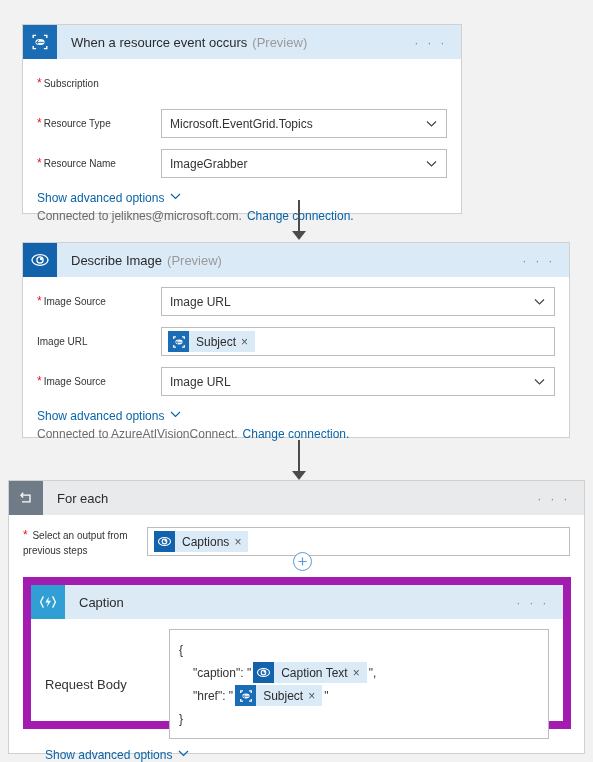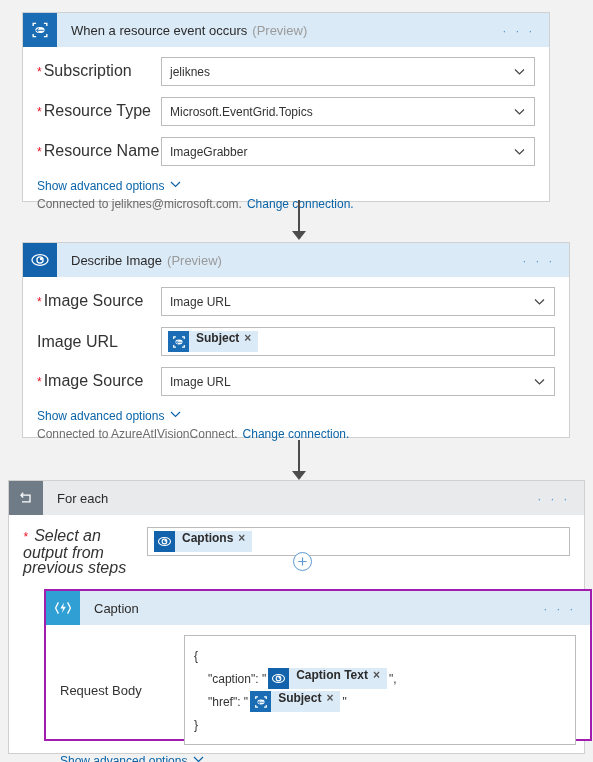--- a/index.html
+++ b/index.html
@@ -77,21 +77,21 @@
   .row {
     display: flex;
     align-items: center;
     padding: 0 14px;
     min-height: 31px;
     margin-top: 9px;
   }
   .row-label {
     width: 124px;
     flex: 0 0 124px;
-    font-size: 16px;
+    font-size: 10px;
     color: #333333;
     line-height: 15px;
   }
   .req::before {
     content: "*";
     color: #e81123;
     margin-right: 2px;
     font-size: 12px;
   }
 
@@ -114,27 +114,26 @@
     top: 50%;
     transform: translateY(-50%);
     width: 11px;
     height: 11px;
   }
   .chev svg { display: block; }
 
   
   .chip {
     display: inline-flex;
-    align-items: flex-start;
+    align-items: center;
     background: #dbeaf7;
     height: 21px;
     font-size: 12px;
     color: #2b2b2b;
     white-space: nowrap;
-    font-weight: bold;
   }
   .chip-icon {
     width: 21px;
     height: 21px;
     flex: 0 0 21px;
     display: flex;
     align-items: center;
     justify-content: center;
   }
   .chip-label { padding: 0 4px 0 7px; }
@@ -231,21 +230,21 @@
     min-height: 23px;
     font-size: 12px;
     color: #333333;
     white-space: nowrap;
   }
   .ind { padding-left: 14px; }
 </style>
 </head>
 <body>
 
-<div class="card" style="left:22px; top:12px; width:528px; height:190px;">
+<div class="card" style="left:22px; top:24px; width:440px; height:190px;">
 
   <div class="card-header hdr-blue">
     <div class="icon-box ib-eventgrid">
       <svg width="18" height="18" viewBox="0 0 18 18" aria-hidden="true">
         <g fill="none" stroke="#ffffff" stroke-width="1.4">
           <path d="M2.2 5.1V2.4h2.9M12.9 2.4h2.9v2.7M15.8 12.9v2.7h-2.9M5.1 15.6H2.2v-2.7"></path>
         </g>
         <g fill="#ffffff">
           <ellipse cx="9" cy="9" rx="4.6" ry="3.1"></ellipse>
         </g>
@@ -256,28 +255,20 @@
     </div>
     <span class="card-title">When a resource event occurs</span>
     <span class="preview-tag">(Preview)</span>
     <span class="ellipsis">· · ·</span>
   </div>
 
   <div class="card-body">
 
     <div class="row">
       <div class="row-label req">Subscription</div>
-      <div class="field">
-        <span>jeliknes</span>
-        <span class="chev">
-          <svg width="11" height="11" viewBox="0 0 11 11">
-              <path d="M1 3l4.5 4.5L10 3" fill="none" stroke="#444" stroke-width="1.2"></path>
-            </svg>
-        </span>
-      </div>
     </div>
 
     <div class="row">
       <div class="row-label req">Resource Type</div>
       <div class="field">
         <span>Microsoft.EventGrid.Topics</span>
         <span class="chev">
           <svg width="11" height="11" viewBox="0 0 11 11">
               <path d="M1 3l4.5 4.5L10 3" fill="none" stroke="#444" stroke-width="1.2"></path>
             </svg>
@@ -410,21 +401,21 @@
         <path d="M6.2 3.7L4 6.2l2.2 2.3" fill="none" stroke="#ffffff" stroke-width="1.3"></path>
       </svg>
     </div>
     <span class="card-title">For each</span>
     <span class="ellipsis">· · ·</span>
   </div>
 
   <div class="card-body">
 
     <div class="row" style="align-items:flex-start; margin-top:12px;">
-      <div class="row-label req" style="padding-top:1px;font-style:italic;">
+      <div class="row-label req" style="padding-top:1px;">
         <span>Select an output from</span><br>
         <span>previous steps</span>
       </div>
       <div class="field" style="padding-left:6px;">
         <span class="chip">
           <span class="chip-icon ib-vision">
             <svg width="15" height="15" viewBox="0 0 20 20" aria-hidden="true">
               <ellipse cx="10" cy="10" rx="8" ry="5.4" fill="none" stroke="#ffffff" stroke-width="1.5"></ellipse>
               <circle cx="10" cy="10" r="3.1" fill="none" stroke="#ffffff" stroke-width="1.5"></circle>
               <circle cx="11.2" cy="8.9" r="1.3" fill="#ffffff"></circle>
@@ -435,21 +426,21 @@
         </span>
       </div>
     </div>
 
     <div class="plus-btn" style="left:284px; top:71px;">
       <svg width="11" height="11" viewBox="0 0 11 11" aria-hidden="true">
         <path d="M5.5 1.4v8.2M1.4 5.5h8.2" stroke="#5b9bd5" stroke-width="1.2" fill="none"></path>
       </svg>
     </div>
 
-    <div class="card" style="left:14px; top:108px; width:548px; height:152px; border:2px solid #a21caf;margin-left:21px;">
+    <div class="card" style="left:14px; top:96px; width:548px; height:152px; border:8px solid #a21caf;">
 
       <div class="card-header hdr-lblue">
         <div class="icon-box ib-function">
           <svg width="20" height="20" viewBox="0 0 20 20" aria-hidden="true">
             <path d="M5.4 4.4L2.6 10l2.8 5.6M14.6 4.4L17.4 10l-2.8 5.6" fill="none" stroke="#ffffff" stroke-width="1.3"></path>
             <path d="M10.9 4.6L7.4 10.4h2.6l-1.1 4.6 4-6.2h-2.7z" fill="#ffffff"></path>
           </svg>
         </div>
         <span class="card-title">Caption</span>
         <span class="ellipsis">· · ·</span>

